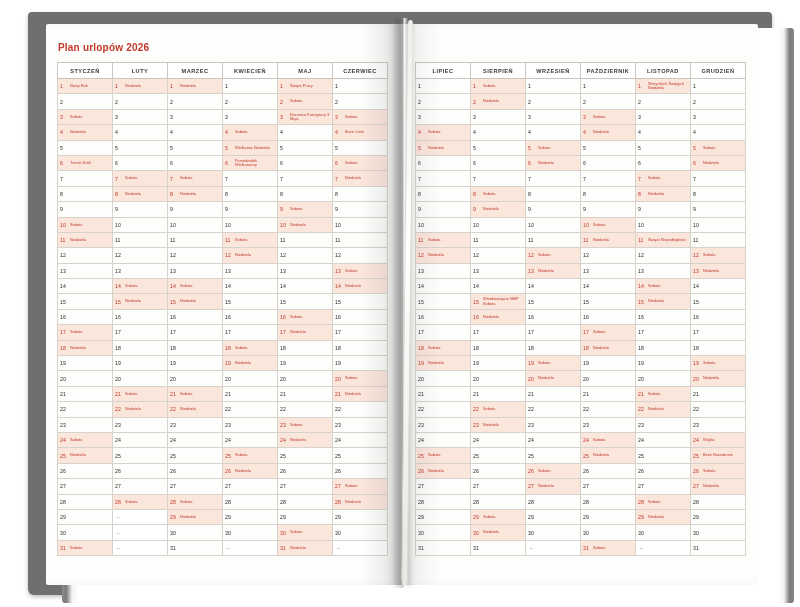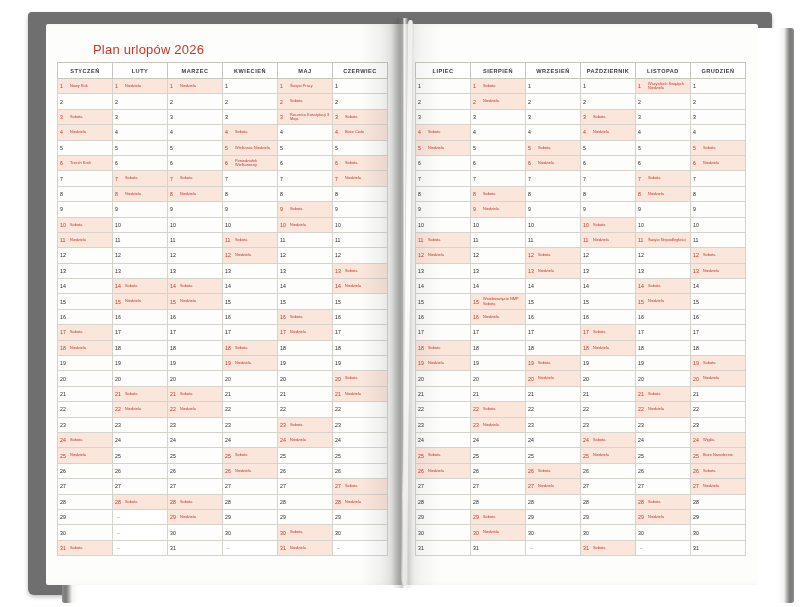--- a/index.html
+++ b/index.html
@@ -94,25 +94,24 @@
     border-radius: 40% / 2%;
     pointer-events: none;
     transform: rotate(0.6deg);
   }
 
   
   .title {
     position: absolute;
     left: 12px;
     top: 18px;
-    font-size: 13px;
-    font-weight: normal;
+    font-size: 10px;
+    font-weight: bold;
     color: #c0392b;
     letter-spacing: 0.2px;
-    margin-left: 35px;
   }
 
   
   .cal {
     position: absolute;
     top: 38px;
     border-collapse: collapse;
     table-layout: fixed;
   }
   .cal-left  { left: 11px; width: 331px; }

